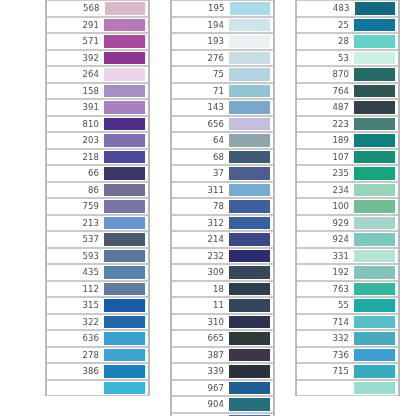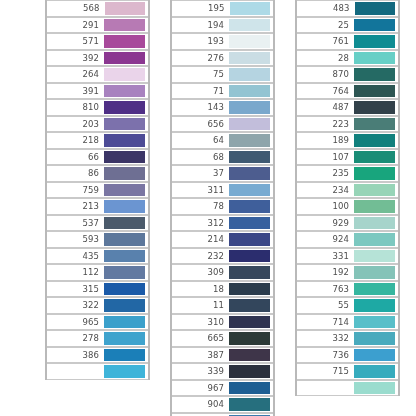--- a/index.html
+++ b/index.html
@@ -100,20 +100,26 @@
           <span class="swatch" style="background: rgb(139, 55, 145);"></span>
         </span>
       </div>
       <div class="palette-row">
         <span class="code">264</span>
         <span class="swatch-cell">
           <span class="swatch" style="background: rgb(234, 212, 234);"></span>
         </span>
       </div>
       <div class="palette-row">
+        <span class="code">158</span>
+        <span class="swatch-cell">
+          <span class="swatch" style="background: rgb(164, 143, 196);"></span>
+        </span>
+      </div>
+      <div class="palette-row">
         <span class="code">391</span>
         <span class="swatch-cell">
           <span class="swatch" style="background: rgb(168, 130, 191);"></span>
         </span>
       </div>
       <div class="palette-row">
         <span class="code">810</span>
         <span class="swatch-cell">
           <span class="swatch" style="background: rgb(79, 47, 134);"></span>
         </span>
@@ -184,21 +190,21 @@
           <span class="swatch" style="background: rgb(26, 90, 168);"></span>
         </span>
       </div>
       <div class="palette-row">
         <span class="code">322</span>
         <span class="swatch-cell">
           <span class="swatch" style="background: rgb(34, 103, 165);"></span>
         </span>
       </div>
       <div class="palette-row">
-        <span class="code">965</span>
+        <span class="code">636</span>
         <span class="swatch-cell">
           <span class="swatch" style="background: rgb(59, 160, 203);"></span>
         </span>
       </div>
       <div class="palette-row">
         <span class="code">278</span>
         <span class="swatch-cell">
           <span class="swatch" style="background: rgb(63, 163, 205);"></span>
         </span>
       </div>
@@ -378,29 +384,29 @@
           <span class="swatch" style="background: rgb(19, 105, 127);"></span>
         </span>
       </div>
       <div class="palette-row">
         <span class="code">25</span>
         <span class="swatch-cell">
           <span class="swatch" style="background: rgb(18, 117, 155);"></span>
         </span>
       </div>
       <div class="palette-row">
-        <span class="code">761</span>
-        <span class="swatch-cell">
-          <span class="swatch" style="background: rgb(15, 140, 146);"></span>
-        </span>
-      </div>
-      <div class="palette-row">
         <span class="code">28</span>
         <span class="swatch-cell">
           <span class="swatch" style="background: rgb(103, 207, 198);"></span>
+        </span>
+      </div>
+      <div class="palette-row">
+        <span class="code">53</span>
+        <span class="swatch-cell">
+          <span class="swatch" style="background: rgb(205, 238, 228);"></span>
         </span>
       </div>
       <div class="palette-row">
         <span class="code">870</span>
         <span class="swatch-cell">
           <span class="swatch" style="background: rgb(37, 106, 100);"></span>
         </span>
       </div>
       <div class="palette-row">
         <span class="code">764</span>

